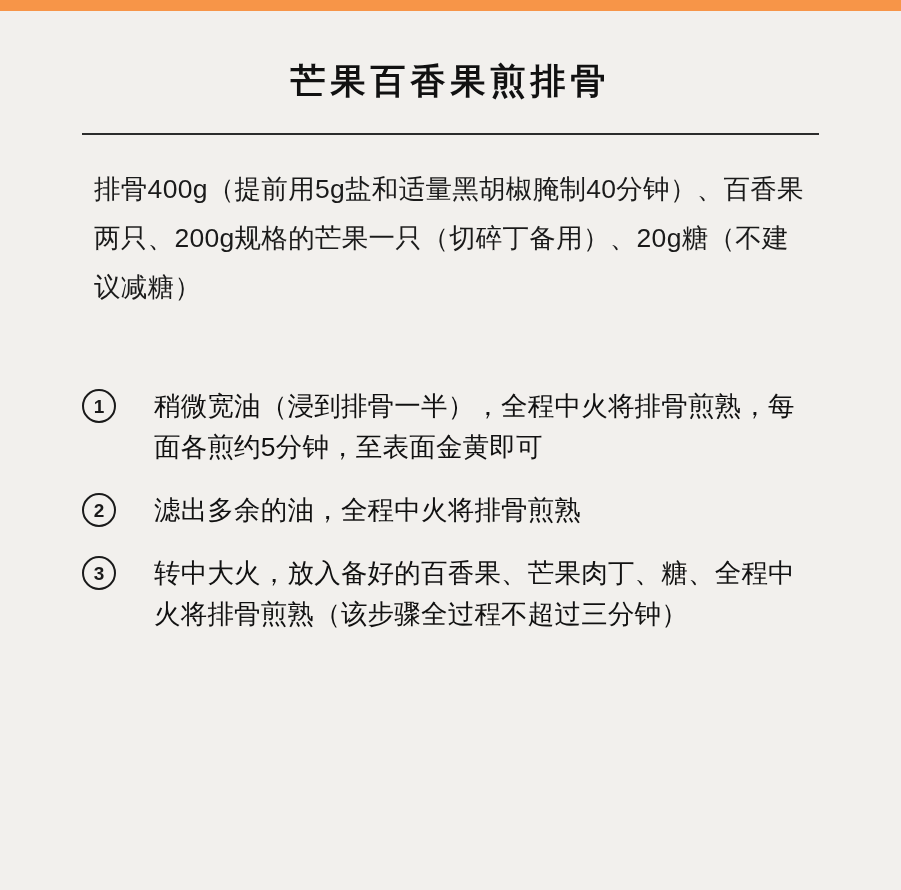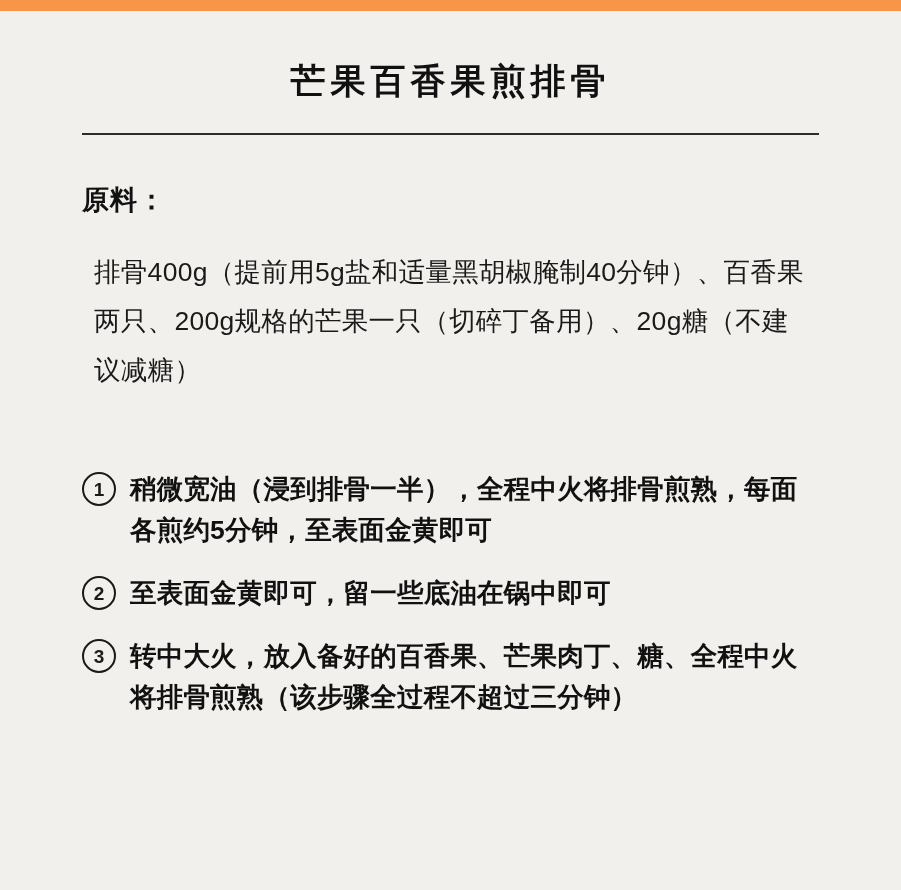--- a/index.html
+++ b/index.html
@@ -92,48 +92,48 @@
     font-weight: 700;
     line-height: 32px;
     text-align: center;
     box-sizing: border-box;
     color: #1a1a1a;
   }
   .step-text {
     flex: 1 1 auto;
     font-size: 26.5px;
     line-height: 1.55;
-    font-weight: 700;
+    font-weight: 400;
     color: #111111;
     letter-spacing: 0.2px;
+    margin-left: 24px;
   }
 </style>
 </head>
 <body>
 
 <div class="page">
   <div class="top-bar"></div>
 
   <div class="content">
     <h1 class="title">芒果百香果煎排骨</h1>
 
     <div class="divider"></div>
 
-    <p class="section-label">原料：</p>
 
     <p class="ingredients">排骨400g（提前用5g盐和适量黑胡椒腌制40分钟）、百香果两只、200g规格的芒果一只（切碎丁备用）、20g糖（不建议减糖）</p>
 
     <ol class="steps">
       <li class="step">
         <span class="step-num">1</span>
         <span class="step-text">稍微宽油（浸到排骨一半），全程中火将排骨煎熟，每面各煎约5分钟，至表面金黄即可</span>
       </li>
       <li class="step">
         <span class="step-num">2</span>
-        <span class="step-text">至表面金黄即可，留一些底油在锅中即可</span>
+        <span class="step-text">滤出多余的油，全程中火将排骨煎熟</span>
       </li>
       <li class="step">
         <span class="step-num">3</span>
         <span class="step-text">转中大火，放入备好的百香果、芒果肉丁、糖、全程中火将排骨煎熟（该步骤全过程不超过三分钟）</span>
       </li>
     </ol>
   </div>
 </div>
 
 </body></html>

